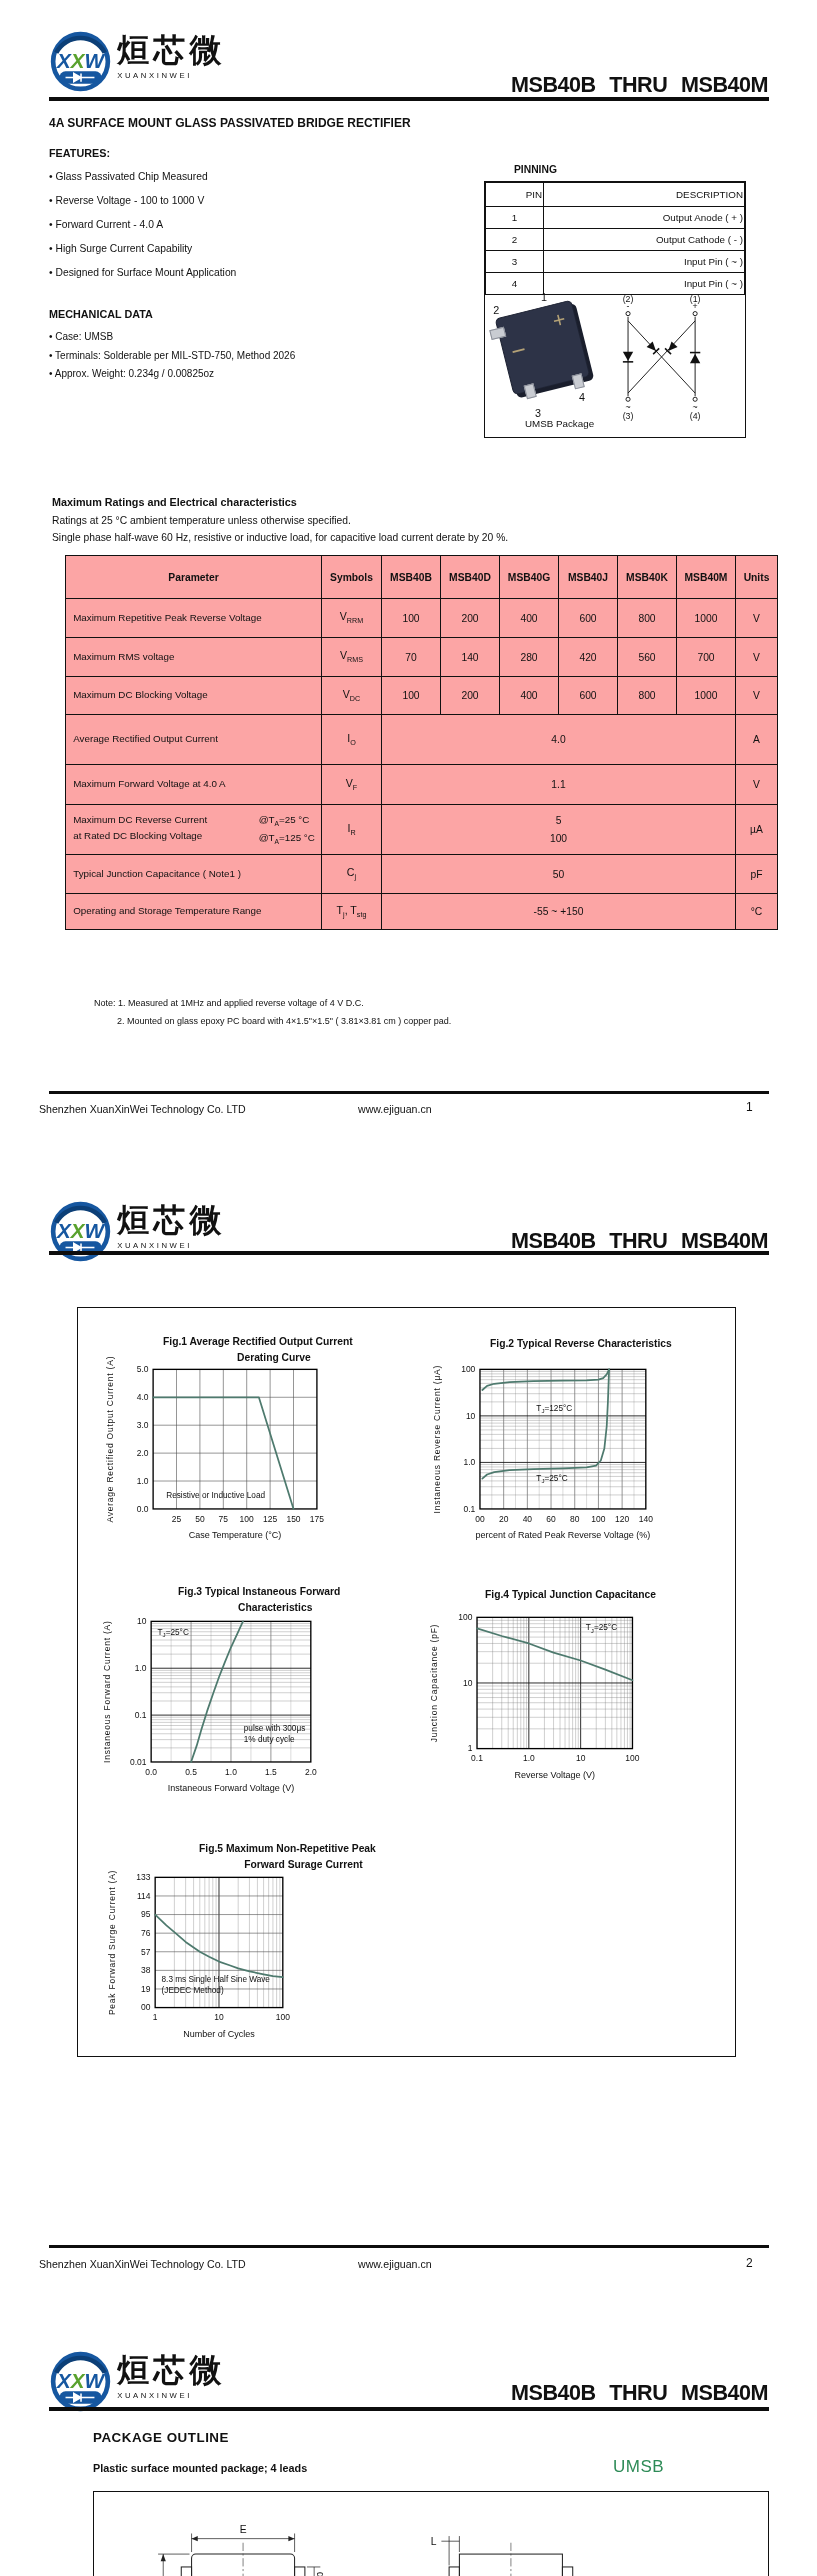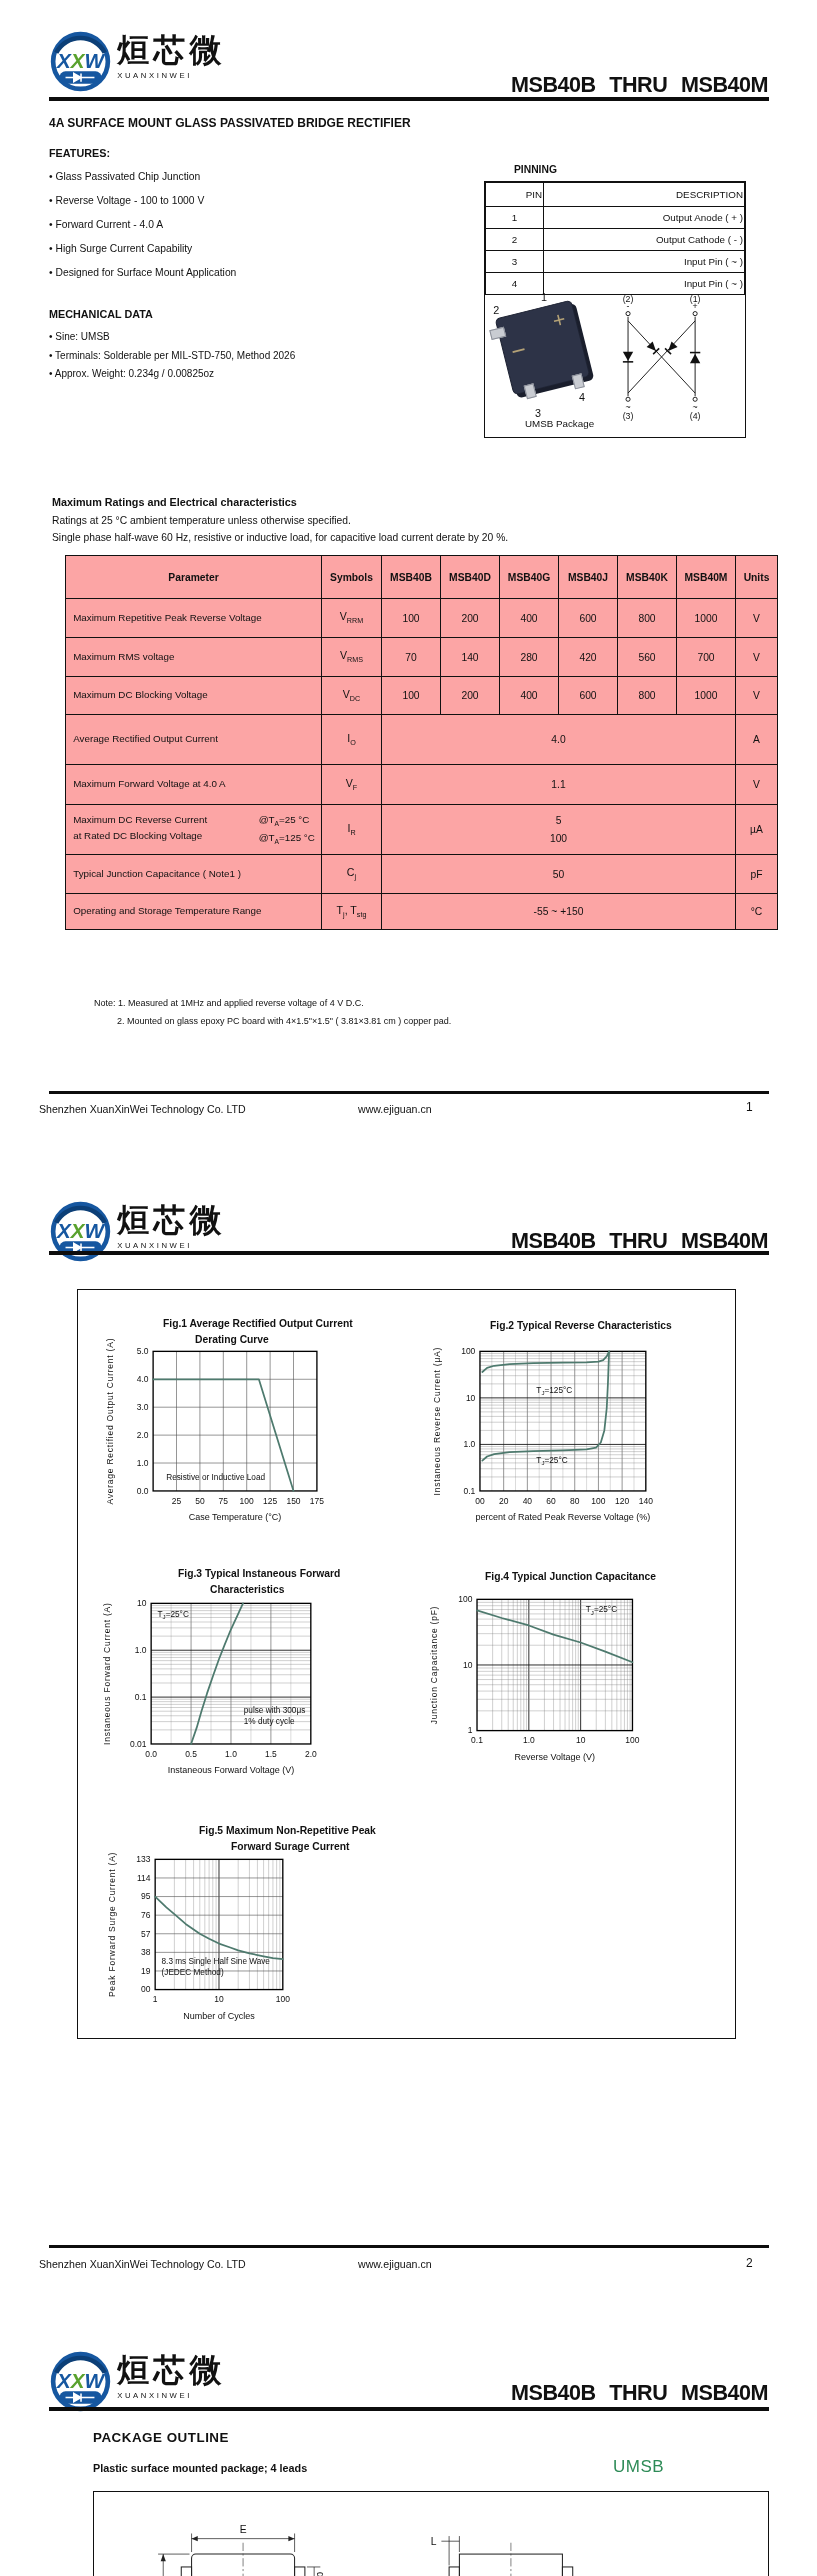--- a/index.html
+++ b/index.html
@@ -94,30 +94,30 @@
           </div>
         </div>
       </div>
     <div class="doc-title" style="top:72px;">MSB40B THRU MSB40M</div>
     <div class="rule" style="left:49px;width:720px;top:97px;"></div>
 
     <div class="subtitle abs" style="left:49px;top:116px;">4A SURFACE MOUNT GLASS PASSIVATED BRIDGE RECTIFIER</div>
 
     <div class="h-sec abs" style="left:49px;top:147px;">FEATURES:</div>
     <div class="feat-list abs" style="left:49px;top:165px;">
-        <div>Glass Passivated Chip Junction</div>
+        <div>Glass Passivated Chip Measured</div>
         <div>Reverse Voltage - 100 to 1000 V</div>
         <div>Forward Current - 4.0 A</div>
         <div>High Surge Current Capability</div>
         <div>Designed for Surface Mount Application</div>
       </div>
 
     <div class="h-sec abs" style="left:49px;top:308px;">MECHANICAL DATA</div>
     <div class="mech-list abs" style="left:49px;top:328px;">
-        <div>Sine: UMSB</div>
+        <div>Case: UMSB</div>
         <div>Terminals: Solderable per MIL-STD-750, Method 2026</div>
         <div>Approx. Weight:  0.234g / 0.00825oz</div>
       </div>
 
     <div class="h-sec abs" style="left:514px;top:164px;font-size:10.3px;">PINNING</div>
 
     <div class="pinbox" style="left:484px;top:181px;width:260px;height:255px;">
       <table class="pintable">
         <colgroup>
             <col style="width:58px">
@@ -352,21 +352,21 @@
           </svg>
           <div class="logo-text">
             <div class="logo-cn">烜芯微</div>
             <div class="logo-en">XUANXINWEI</div>
           </div>
         </div>
       </div>
     <div class="doc-title" style="top:30px;">MSB40B THRU MSB40M</div>
     <div class="rule" style="left:49px;width:720px;top:53px;"></div>
 
-    <div class="figbox" style="left:77px;top:91px;width:657px;height:748px;">
+    <div class="figbox" style="left:77px;top:109px;width:657px;height:748px;text-align:center;">
       <div class="figtitle" style="left:85px;top:26px;">
         <div>Fig.1  Average Rectified Output Current</div>
           <div>Derating Curve</div>
       </div>
       <svg class="chart abs" style="left:26px;top:49px;" width="227" height="188" viewBox="0 0 440 365">
           <line x1="140.42857142857142" y1="24" x2="140.42857142857142" y2="295" stroke="#555" stroke-width="1.2"></line>
           <line x1="185.85714285714283" y1="24" x2="185.85714285714283" y2="295" stroke="#555" stroke-width="1.2"></line>
           <line x1="231.28571428571428" y1="24" x2="231.28571428571428" y2="295" stroke="#555" stroke-width="1.2"></line>
           <line x1="276.71428571428567" y1="24" x2="276.71428571428567" y2="295" stroke="#555" stroke-width="1.2"></line>
           <line x1="322.1428571428571" y1="24" x2="322.1428571428571" y2="295" stroke="#555" stroke-width="1.2"></line>

